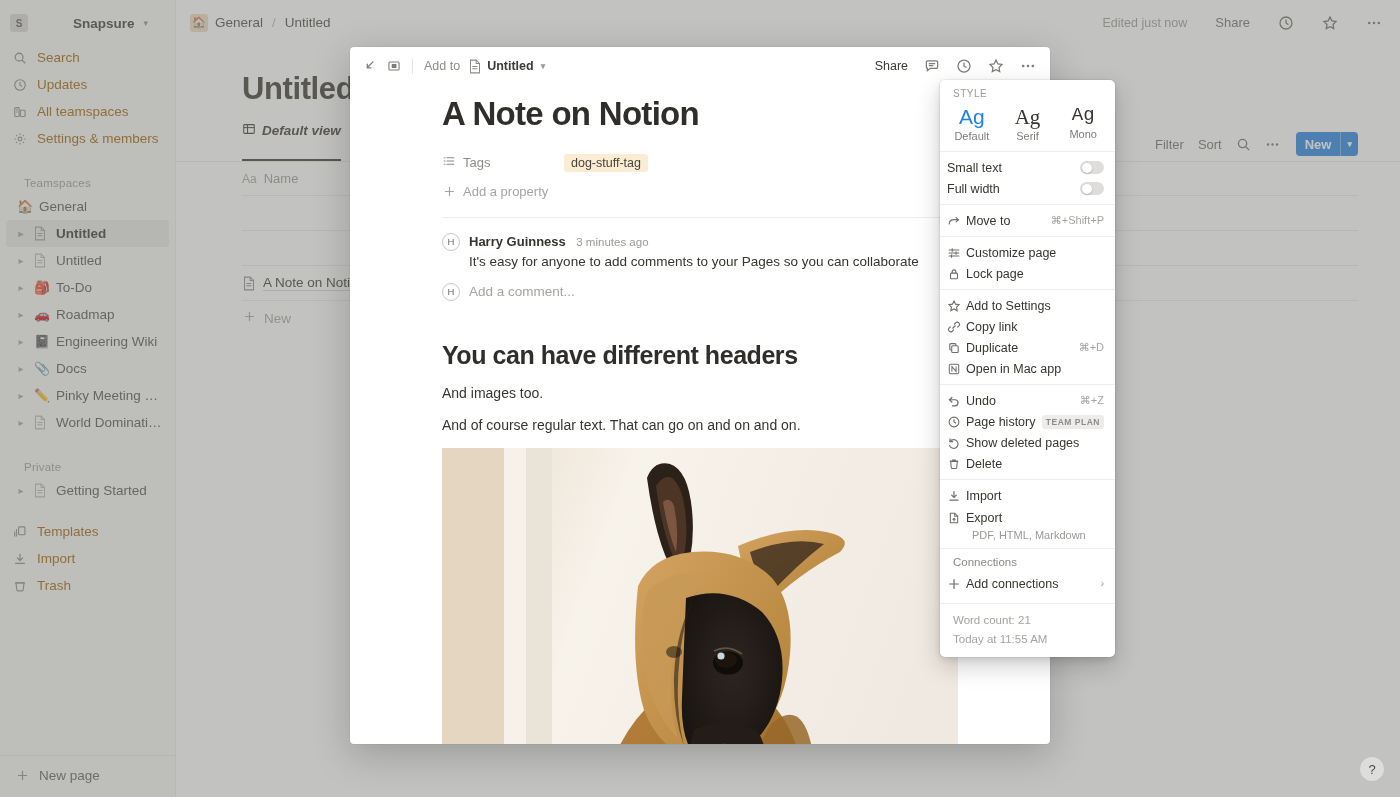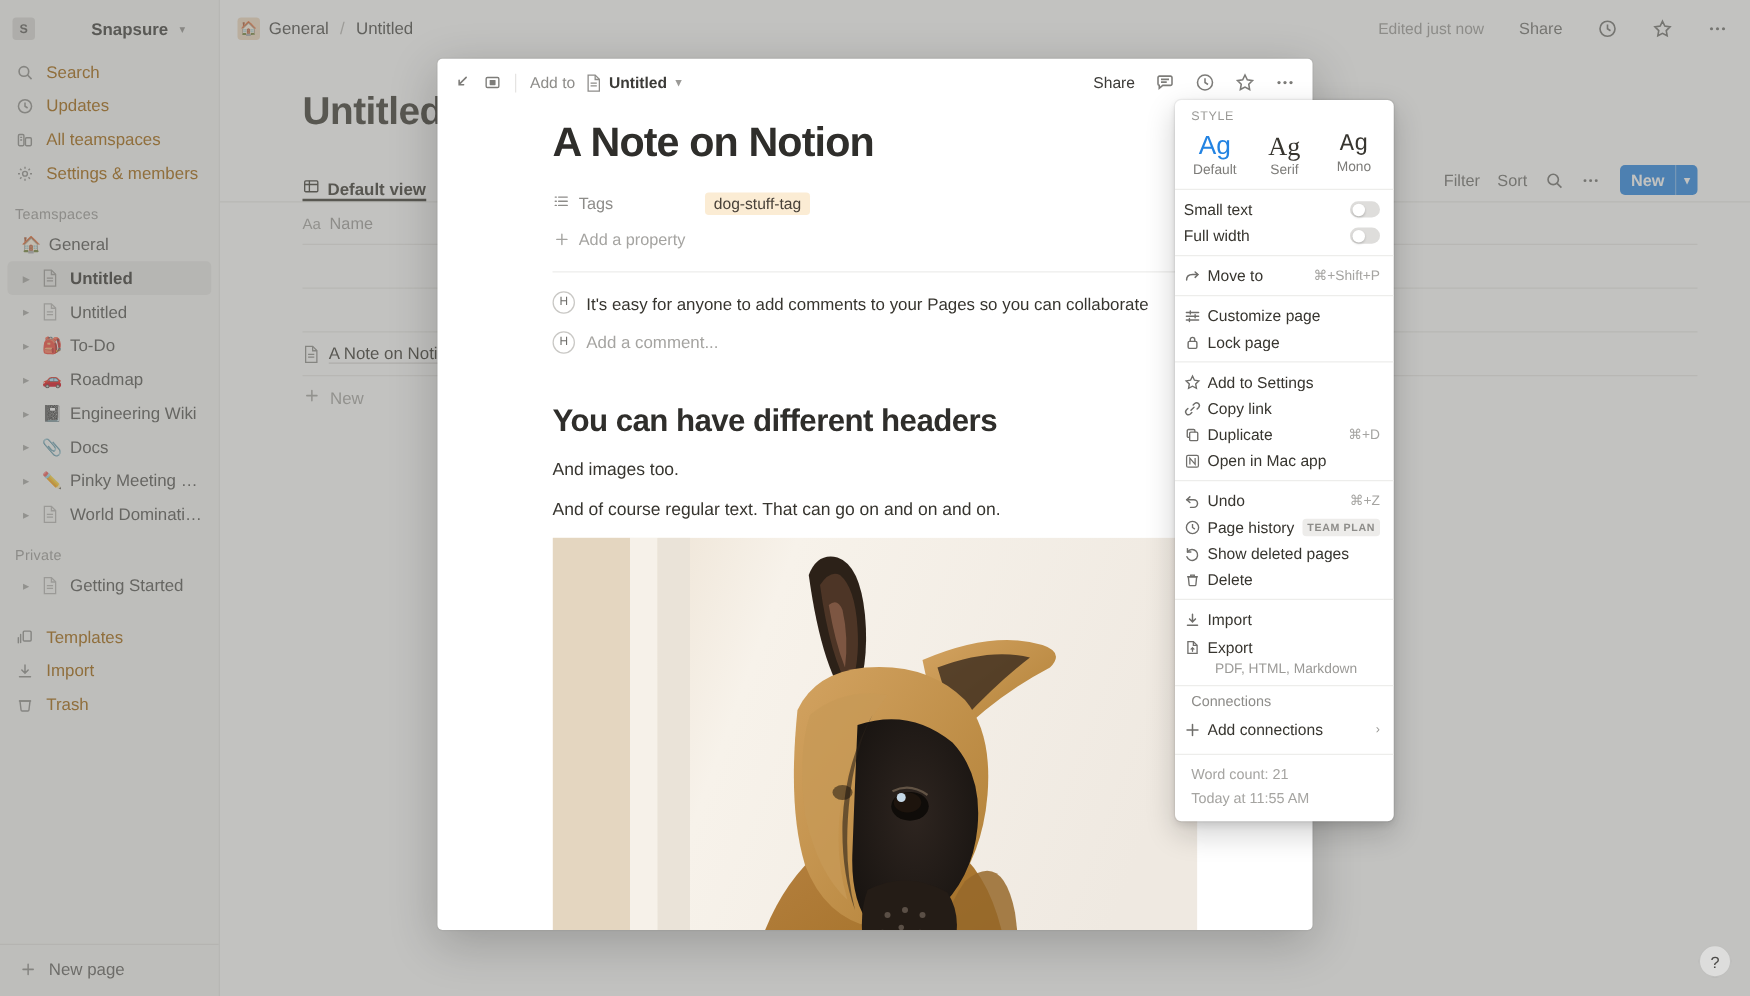--- a/index.html
+++ b/index.html
@@ -40,21 +40,21 @@
   .nav-item {
     display: flex; align-items: center; gap: 9px;
     height: 27px; padding: 0 6px; border-radius: 4px;
     font-size: 13.5px; color: #a16207; cursor: pointer;
     white-space: nowrap;
   }
   .nav-item .ico { width: 16px; display:flex; align-items:center; justify-content:center; flex:0 0 auto; color:#8d8c89; }
 
   .section-label {
     font-size: 11.5px; font-weight: 500; color: #9b9a97;
-    padding: 0 12px; margin: 14px 0 4px 0;
+    padding: 0 24px; margin: 25px 0 4px 0;
     letter-spacing: .02em;
   }
   .tree-item {
     display: flex; align-items: center; gap: 5px;
     height: 27px; padding: 0 6px 0 8px; border-radius: 4px;
     font-size: 13.5px; color: #52514e; cursor: pointer;
     white-space: nowrap; overflow: hidden;
   }
   .tree-item.sel { background: #e9e8e6; color: #33322f; font-weight: 600; }
   .tree-item .caret {
@@ -102,24 +102,25 @@
   .db-title {
     font-size: 31px; font-weight: 700; color: #37352f;
     padding: 0 0 0 66px; letter-spacing: -.4px;
   }
   .view-bar {
     margin: 22px 0 0 0; padding: 0 42px 0 66px;
     display: flex; align-items: flex-end; gap: 0;
     border-bottom: 1px solid #ecebe9; height: 33px;
   }
   .view-tab {
-    display: flex; align-items: flex-end; gap: 6px;
+    display: flex; align-items: center; gap: 6px;
     font-size: 13.5px; font-weight: 600; color: #37352f;
-    padding-bottom: 0; border-bottom: 2px solid #37352f;
+    padding-bottom: 20px; border-bottom: 2px solid #37352f;
     cursor: pointer;
+    font-style: italic;
   }
   .view-add { color: #a5a4a1; font-size: 16px; padding: 0 10px 7px 12px; cursor: pointer; }
   .view-right {
     margin-left: auto; display: flex; align-items: center; gap: 14px;
     padding-bottom: 5px; font-size: 13px; color: #6f6e6b;
   }
   .btn-new {
     display: flex; align-items: stretch;
     background: #2383e2; color: #fff; border-radius: 4px;
     font-size: 13px; font-weight: 600; overflow: hidden; cursor: pointer;
@@ -646,20 +647,24 @@
           </span>
           <span>Add a property</span>
         </div>
         <div class="hr"></div>
       </div>
 
       <div class="cmt-block">
         <div class="cmt">
           <div class="avatar">H</div>
           <div style="flex:1 1 auto">
+            <div>
+              <span class="cmt-name">Harry Guinness</span>
+              <span class="cmt-time">3 minutes ago</span>
+            </div>
             <div class="cmt-text">It's easy for anyone to add comments to your Pages so you can collaborate</div>
           </div>
         </div>
         <div class="cmt-input">
           <div class="avatar">H</div>
           <span>Add a comment...</span>
         </div>
       </div>
 
       <div class="content-block">

